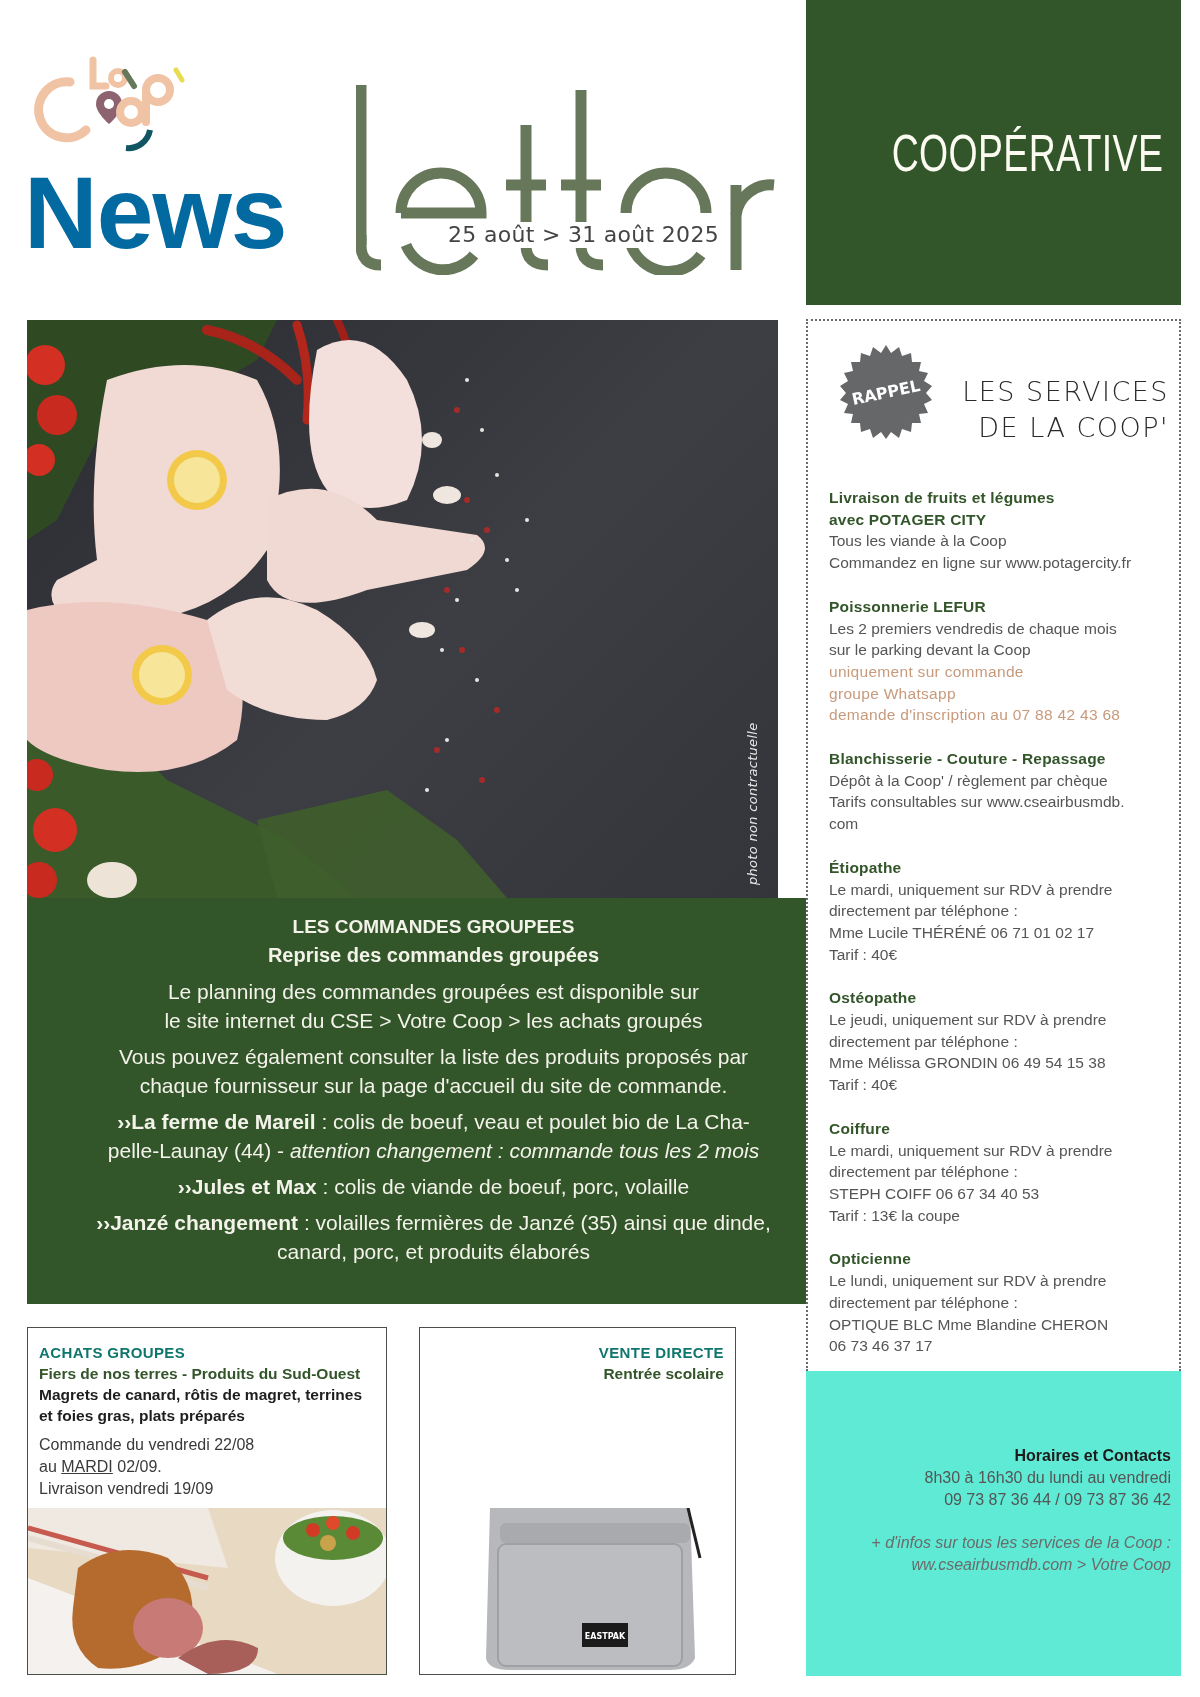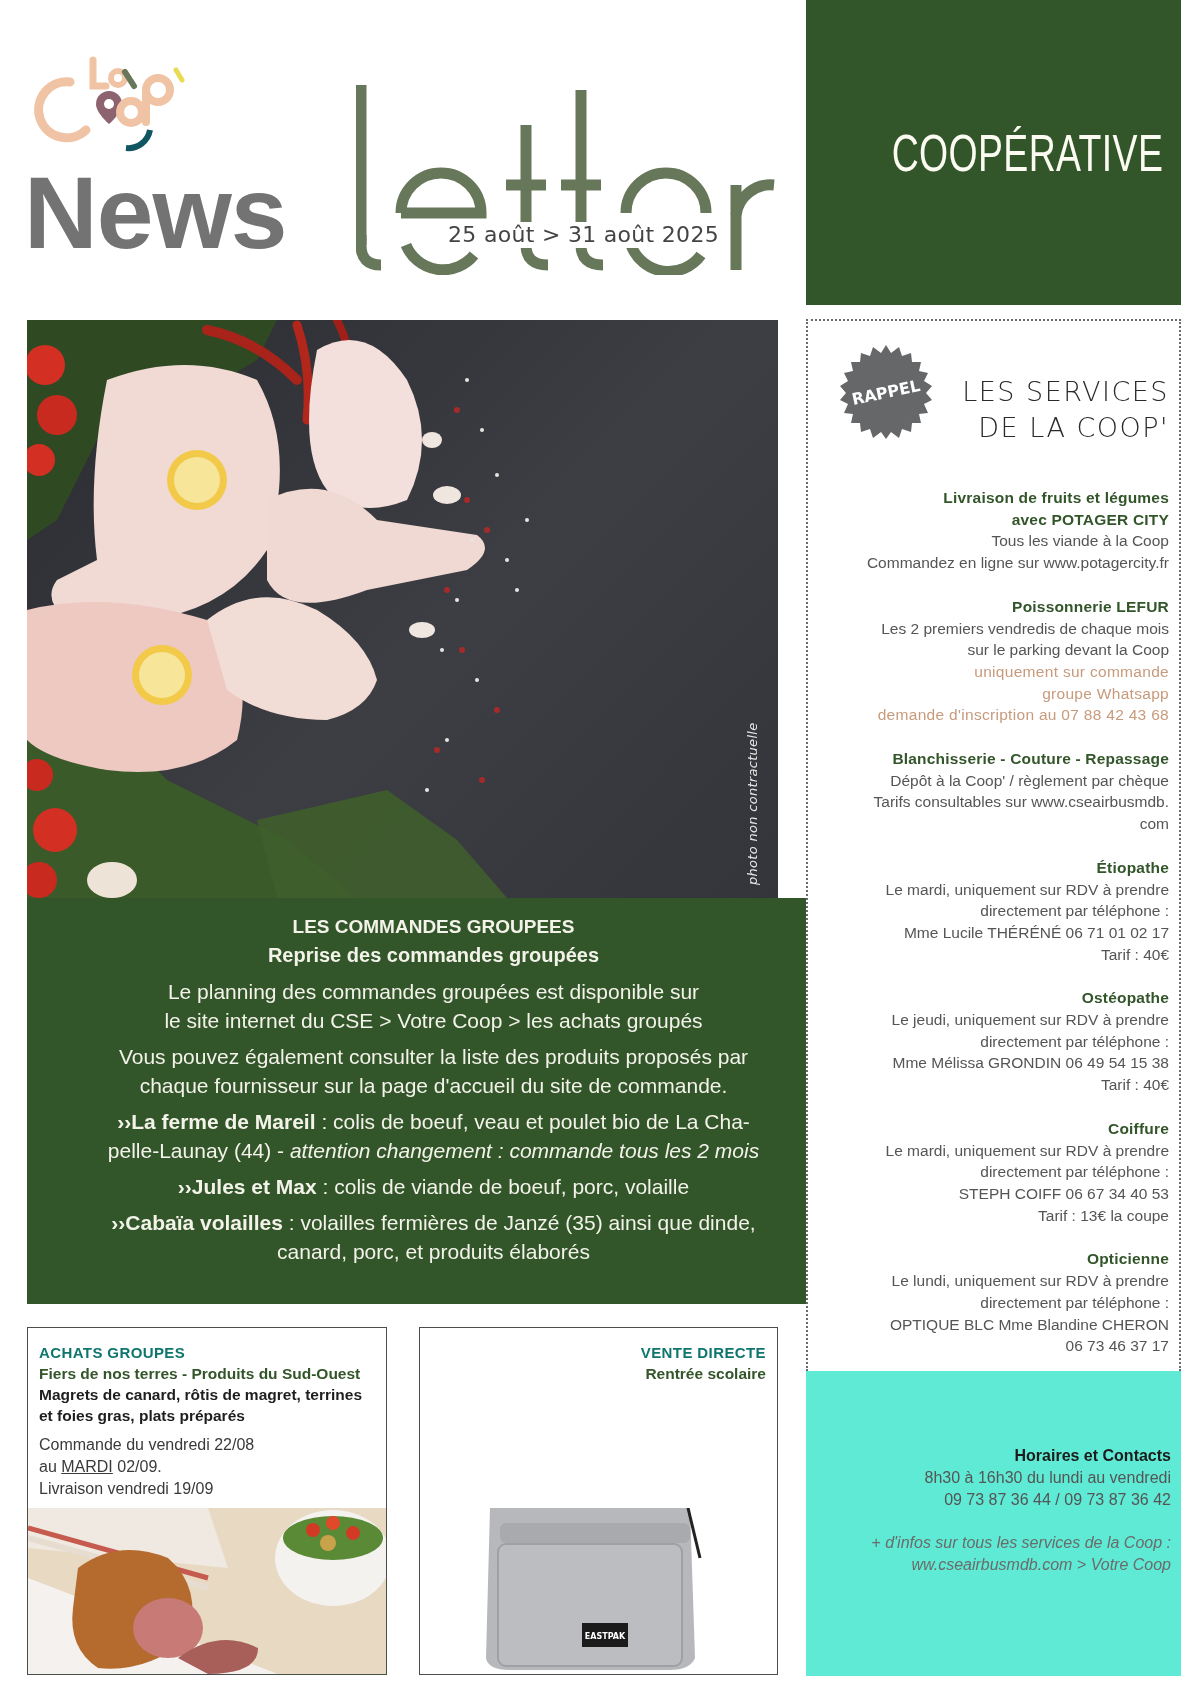--- a/index.html
+++ b/index.html
@@ -4,21 +4,21 @@
   <style>
     * { box-sizing: border-box; margin: 0; padding: 0; }
     html, body { width: 1200px; height: 1697px; background: #ffffff; overflow: hidden; }
     body { position: relative; font-family: "DejaVu Sans", sans-serif; color: #3a3a3a; }
 
     
     .logo { position: absolute; left: 28px; top: 52px; width: 165px; height: 100px; }
     .title-news {
       position: absolute; left: 24px; top: 162px;
       font-family: "Liberation Sans", sans-serif; font-weight: 700;
-      font-size: 102px; letter-spacing: -1px; color: #737373; line-height: 1;
+      font-size: 102px; letter-spacing: -1px; color: #0369a1; line-height: 1;
     }
     .title-letter { position: absolute; left: 356px; top: 85px; width: 420px; height: 190px; }
     .date-range {
       position: absolute; left: 444px; top: 222px;
       font-family: "DejaVu Sans", sans-serif; font-size: 22px; color: #444;
       background: #fff; padding: 0 4px; letter-spacing: 0.3px; line-height: 26px;
     }
 
     .coop-box {
       position: absolute; left: 806px; top: 0; width: 375px; height: 305px;
@@ -55,21 +55,21 @@
     .commandes p.first { }
     .commandes .supplier b { font-weight: 700; }
     .commandes .supplier i { font-style: italic; }
 
     
     .card {
       position: absolute; top: 1327px; height: 348px; border: 1.5px solid #4a4f48; background: #fff;
       overflow: hidden;
     }
     .card-left { left: 27px; width: 360px; padding: 14px 12px 0 11px; }
-    .card-right { left: 419px; width: 359px; padding: 14px 11px 0 10px; text-align: right; }
+    .card-right { left: 419px; width: 317px; padding: 14px 11px 0 10px; text-align: right; }
     .card .kicker { color: #0f766e; font-weight: 700; font-size: 15px; line-height: 21px; font-family: "Liberation Sans", sans-serif; letter-spacing: 0.4px; }
     .card .sub { color: #33552a; font-weight: 700; font-size: 15.5px; line-height: 21px; font-family: "Liberation Sans", sans-serif; }
     .card .dark { color: #1e1e1e; font-weight: 700; font-size: 15.5px; line-height: 21px; font-family: "Liberation Sans", sans-serif; }
     .card .body { color: #3a3a3a; font-size: 16px; line-height: 22px; font-family: "Liberation Sans", sans-serif; }
     .card-left .body { margin-top: 8px; }
     .card-left u { text-decoration: underline; }
     .card-right .body { line-height: 24px; }
     .card-img { position: absolute; left: 0; bottom: 0; width: 100%; }
     .card-left .card-img { height: 166px; }
     .card-right .card-img { height: 166px; }
@@ -78,21 +78,21 @@
     .services {
       position: absolute; left: 806px; top: 319px; width: 375px; height: 1052px;
       border: 2px dotted #6a6a6a; border-bottom: none; background: #fff;
     }
     .badge { position: absolute; left: 30px; top: 22px; width: 96px; height: 96px; }
     .services-title {
       position: absolute; right: 10px; top: 53px; text-align: right;
       font-size: 27px; line-height: 36px; color: #2a2a2a; letter-spacing: 1.5px;
       font-family: "DejaVu Sans", sans-serif; font-weight: 300;
     }
-    .svc-list { position: absolute; right: 10px; top: 166px; width: 350px; text-align: right; }
+    .svc-list { position: absolute; right: 0; top: 166px; width: 350px; }
     .svc { margin-bottom: 22px; }
     .svc .name { color: #33552a; font-weight: 700; font-size: 15.5px; line-height: 21.7px; font-family: "Liberation Sans", sans-serif; letter-spacing: 0.2px; }
     .svc .line { color: #555; font-size: 15.5px; line-height: 21.7px; font-family: "Liberation Sans", sans-serif; }
     .svc .line.accent { color: #c79a7c; letter-spacing: 0.3px; }
 
     .contacts {
       position: absolute; left: 806px; top: 1371px; width: 375px; height: 305px;
       background: #5eead4; text-align: right; padding: 74px 10px 0 10px;
     }
     .contacts .name { color: #1c1c1c; font-weight: 700; font-size: 16px; line-height: 22px; font-family: "Liberation Sans", sans-serif; }
@@ -234,21 +234,21 @@
     <span>chaque fournisseur sur la page d'accueil du site de commande.</span>
   </p>
   <p class="supplier">
     <b>››La ferme de Mareil</b><span> : colis de boeuf, veau et poulet bio de La Cha-</span><br>
     <span>pelle-Launay (44) - </span><i>attention changement : commande tous les 2 mois</i>
   </p>
   <p class="supplier">
     <b>››Jules et Max</b><span> : colis de viande de boeuf, porc, volaille</span>
   </p>
   <p class="supplier">
-    <b>››Cabaïa volailles</b><span> : volailles fermières de Janzé (35) ainsi que dinde,</span><br>
+    <b>››Janzé changement</b><span> : volailles fermières de Janzé (35) ainsi que dinde,</span><br>
     <span>canard, porc, et produits élaborés</span>
   </p>
 </div>
 
 <div class="card card-left">
   <div class="kicker">ACHATS GROUPES</div>
   <div class="sub">Fiers de nos terres - Produits du Sud-Ouest</div>
   <div class="dark">Magrets de canard, rôtis de magret, terrines et foies gras, plats préparés</div>
   <div class="body">
     <span>Commande du vendredi 22/08</span><br>

